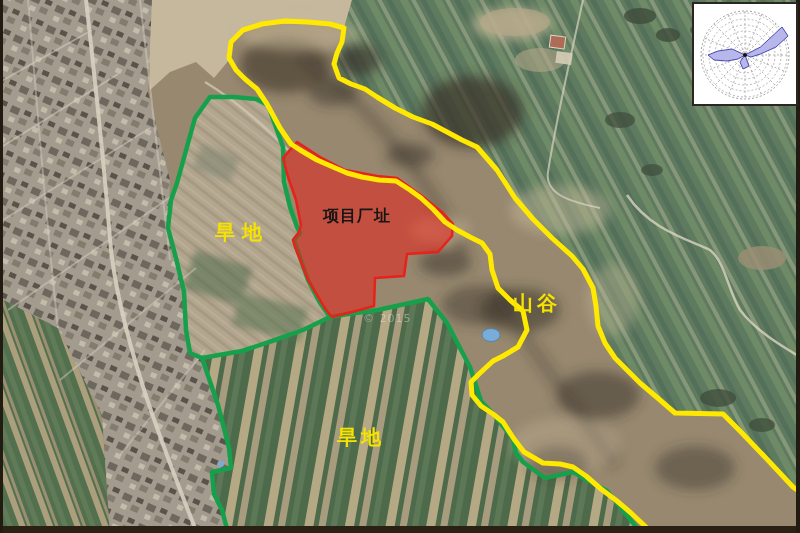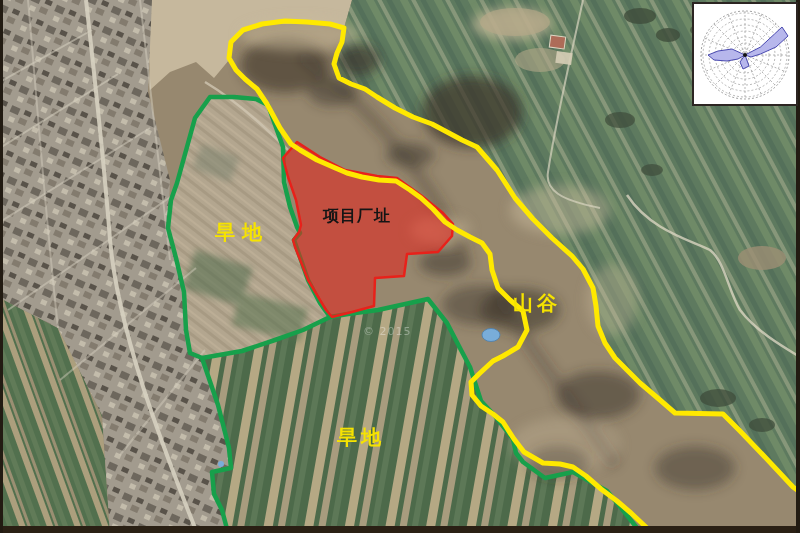--- a/index.html
+++ b/index.html
@@ -160,21 +160,21 @@
   </svg>
 
   <div class="map-label label-yellow" style="left:242px;top:232px;font-size:20px;letter-spacing:7px;">旱地</div>
 
   <div class="map-label label-dark" style="left:357px;top:216px;font-size:16px;letter-spacing:1px;">项目厂址</div>
 
   <div class="map-label label-yellow" style="left:537px;top:281px;font-size:20px;letter-spacing:4px;margin-top:22px;">山谷</div>
 
   <div class="map-label label-yellow" style="left:361px;top:437px;font-size:20px;letter-spacing:4px;">旱地</div>
 
-  <div class="watermark" style="left:363px;top:325px;">© 2015</div>
+  <div class="watermark" style="left:363px;top:312px;">© 2015</div>
 
   <div class="windrose-box">
     <svg width="102" height="100" viewBox="0 0 102 100">
       <g stroke="#9a9a9a" stroke-width="0.7" fill="none" stroke-dasharray="2 2">
         <circle cx="51" cy="51" r="6"></circle>
         <circle cx="51" cy="51" r="12"></circle>
         <circle cx="51" cy="51" r="18"></circle>
         <circle cx="51" cy="51" r="24"></circle>
         <circle cx="51" cy="51" r="30"></circle>
         <circle cx="51" cy="51" r="36"></circle>

